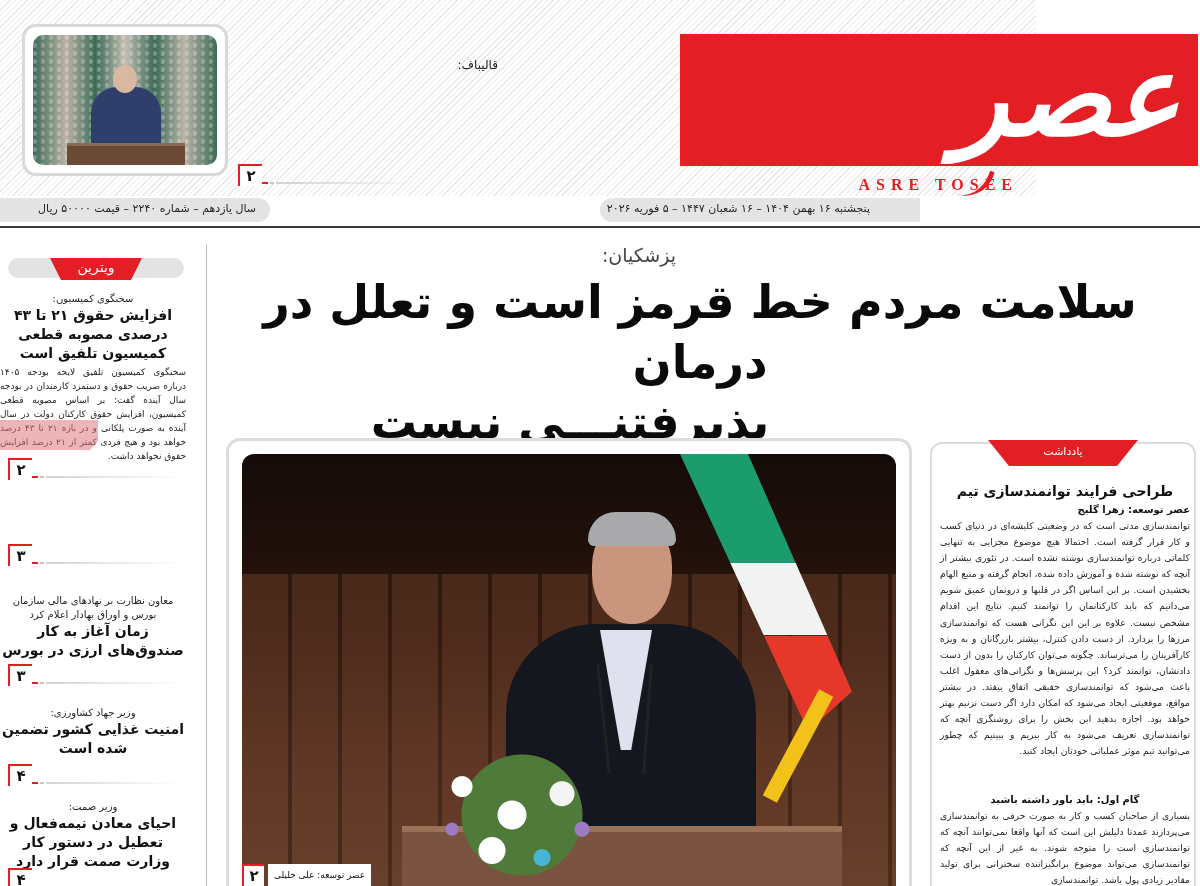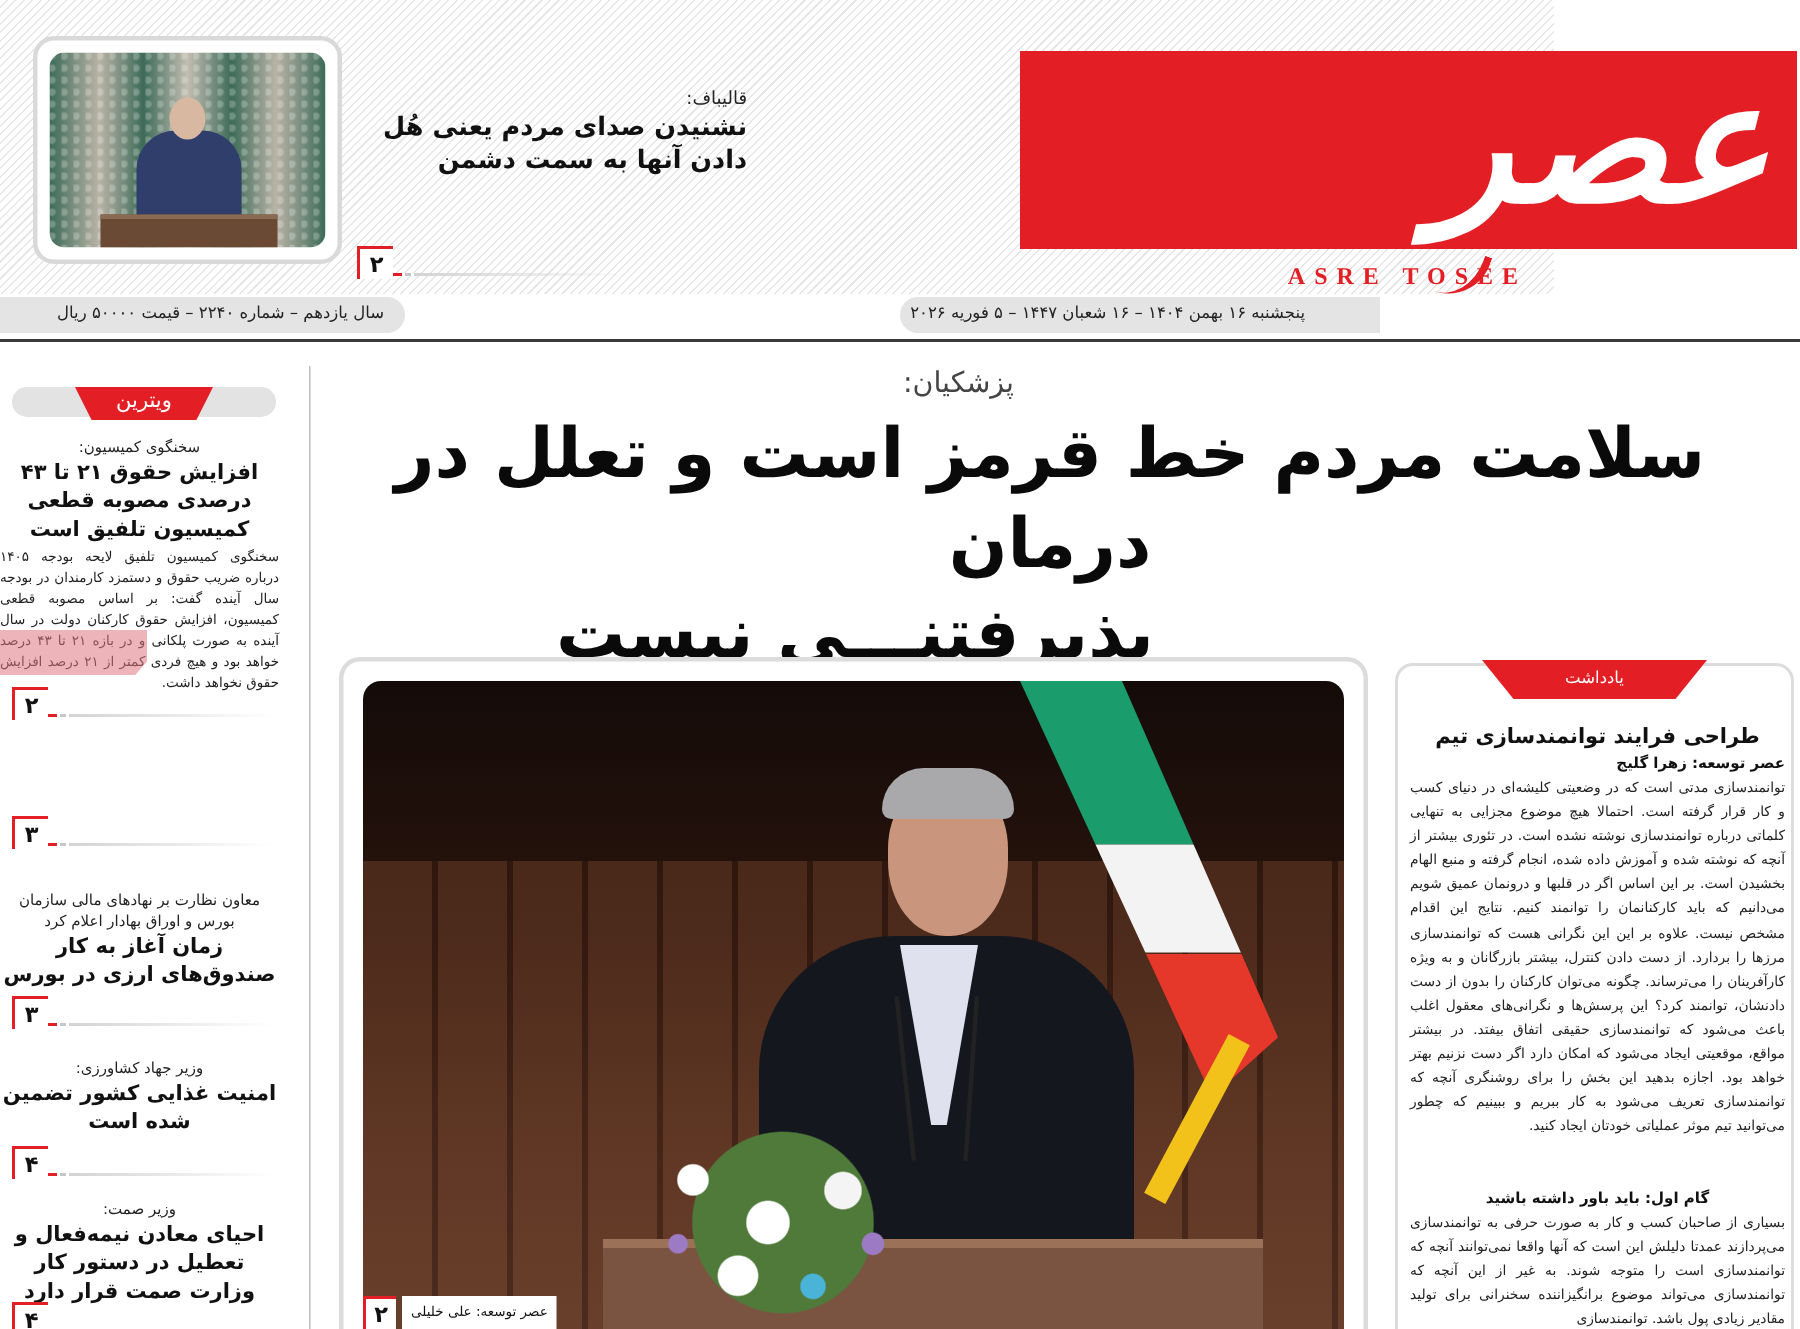--- a/index.html
+++ b/index.html
@@ -222,21 +222,20 @@
 <div class="masthead">
   <div class="teaser-photo-frame">
     <div class="teaser-photo">
       <div class="person"></div>
       <div class="head"></div>
       <div class="podium"></div>
     </div>
   </div>
   <div class="teaser-text">
     <div class="teaser-kicker">قالیباف:</div>
-    <div class="teaser-headline">نشنیدن صدای مردم یعنی هُل دادن آنها به سمت دشمن</div>
   </div>
   <div class="page-ref" style="left:238px; top:164px;">۲</div>
   <div class="page-ref-line" style="left:262px; top:182px; width:160px;"></div>
 
   <div class="logo-block">
     <div class="logo-text">عصر توسعه</div>
   </div>
   <div class="logo-tail"></div>
   <div class="logo-latin">ASRE TOSEE</div>
 </div>

